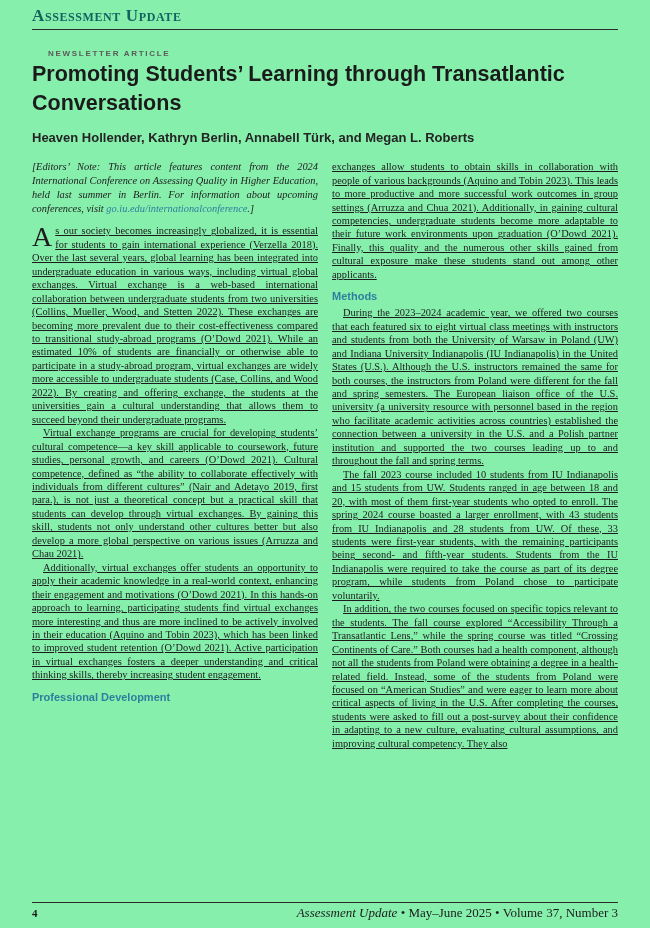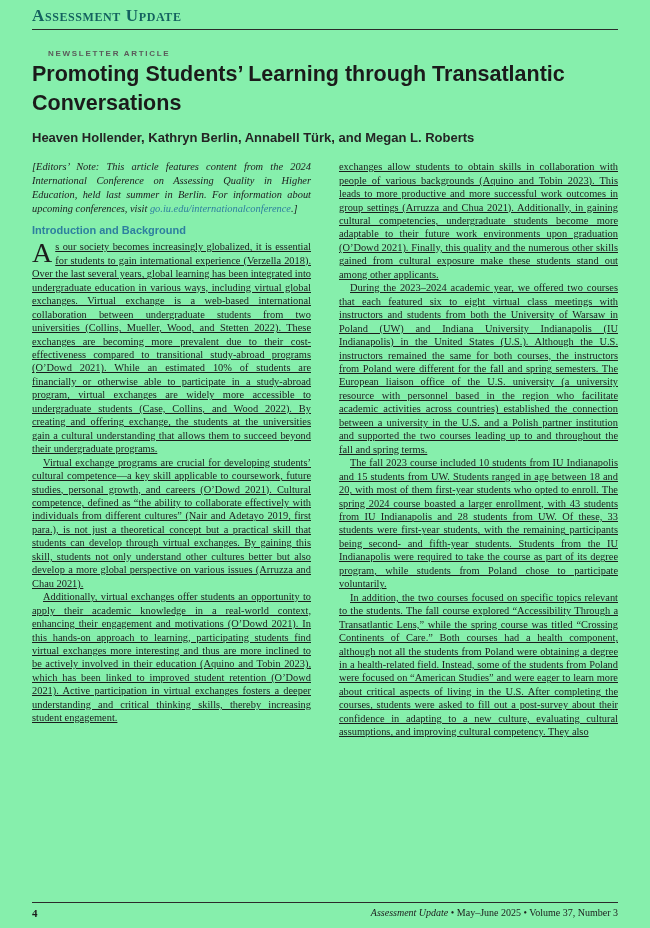--- a/index.html
+++ b/index.html
@@ -48,21 +48,21 @@
     max-width: 582px;
   }
   .authors {
     margin-top: 13px;
     font-family: "Liberation Sans", sans-serif;
     font-weight: bold;
     font-size: 13px;
     color: #242424;
   }
   
-  .columns { display: flex; gap: 28px; margin-top: 15px; }
+  .columns { display: flex; gap: 14px; margin-top: 15px; }
   .col { width: 286px; }
   .body-para {
     font-size: 10.4px;
     line-height: 13.45px;
     text-align: justify;
     hyphens: auto;
     -webkit-hyphens: auto;
     color: #1c1c1c;
     text-decoration: underline;
   }
@@ -91,21 +91,21 @@
     float: left;
     font-size: 28px;
     line-height: 23px;
     padding: 1px 3px 0 0;
   }
   
   .page-footer { position: absolute; left: 32px; right: 32px; bottom: 9px; }
   .footer-rule { border-top: 1.5px solid #2b2b2b; margin-bottom: 4px; }
   .footer-row { display: flex; justify-content: space-between; align-items: flex-start; }
   .page-number { font-size: 11px; font-weight: bold; color: #1c1c1c; }
-  .footer-right { text-align: left; font-size: 10px; line-height: 12.5px; color: #1c1c1c; }
+  .footer-right { text-align: left; font-size: 13px; line-height: 12.5px; color: #1c1c1c; }
   .journal-italic { font-style: italic; }
 </style>
 </head>
 <body>
 
 <div class="page">
 
   <header class="masthead">
     <div class="masthead-title">Assessment Update</div>
     <div class="masthead-rule"></div>
@@ -113,27 +113,28 @@
 
   <div class="kicker">NEWSLETTER ARTICLE</div>
 
   <h1 class="article-title">Promoting Students’ Learning through Transatlantic Conversations</h1>
 
   <div class="authors">Heaven Hollender, Kathryn Berlin, Annabell Türk, and Megan L. Roberts</div>
 
   <main class="columns">
     <div class="col">
         <p class="editors-note"><span>[Editors’ Note: This article features content from the 2024 International Conference on Assessing Quality in Higher Education, held last summer in Berlin. For information about upcoming conferences, visit </span><a class="note-link">go.iu.edu/internationalconference</a><span>.]</span></p>
-        <h2 class="section-heading">Introduction and Background</h2>
         <p class="body-para"><span class="dropcap">A</span>s our society becomes increasingly globalized, it is essential for students to gain international experience (Verzella 2018). Over the last several years, global learning has been integrated into undergraduate education in various ways, including virtual global exchanges. Virtual exchange is a web-based international collaboration between undergraduate students from two universities (Collins, Mueller, Wood, and Stetten 2022). These exchanges are becoming more prevalent due to their cost-effectiveness compared to transitional study-abroad programs (O’Dowd 2021). While an estimated 10% of students are financially or otherwise able to participate in a study-abroad program, virtual exchanges are widely more accessible to undergraduate students (Case, Collins, and Wood 2022). By creating and offering exchange, the students at the universities gain a cultural understanding that allows them to succeed beyond their undergraduate programs.</p>
         <p class="body-para indent">Virtual exchange programs are crucial for developing students’ cultural competence—a key skill applicable to coursework, future studies, personal growth, and careers (O’Dowd 2021). Cultural competence, defined as “the ability to collaborate effectively with individuals from different cultures” (Nair and Adetayo 2019, first para.), is not just a theoretical concept but a practical skill that students can develop through virtual exchanges. By gaining this skill, students not only understand other cultures better but also develop a more global perspective on various issues (Arruzza and Chau 2021).</p>
         <p class="body-para indent">Additionally, virtual exchanges offer students an opportunity to apply their academic knowledge in a real-world context, enhancing their engagement and motivations (O’Dowd 2021). In this hands-on approach to learning, participating students find virtual exchanges more interesting and thus are more inclined to be actively involved in their education (Aquino and Tobin 2023), which has been linked to improved student retention (O’Dowd 2021). Active participation in virtual exchanges fosters a deeper understanding and critical thinking skills, thereby increasing student engagement.</p>
+        <h2 class="section-heading">Professional Development</h2>
       </div>
     <div class="col">
         <p class="body-para">exchanges allow students to obtain skills in collaboration with people of various backgrounds (Aquino and Tobin 2023). This leads to more productive and more successful work outcomes in group settings (Arruzza and Chua 2021). Additionally, in gaining cultural competencies, undergraduate students become more adaptable to their future work environments upon graduation (O’Dowd 2021). Finally, this quality and the numerous other skills gained from cultural exposure make these students stand out among other applicants.</p>
+        <h2 class="section-heading">Methods</h2>
         <p class="body-para indent">During the 2023–2024 academic year, we offered two courses that each featured six to eight virtual class meetings with instructors and students from both the University of Warsaw in Poland (UW) and Indiana University Indianapolis (IU Indianapolis) in the United States (U.S.). Although the U.S. instructors remained the same for both courses, the instructors from Poland were different for the fall and spring semesters. The European liaison office of the U.S. university (a university resource with personnel based in the region who facilitate academic activities across countries) established the connection between a university in the U.S. and a Polish partner institution and supported the two courses leading up to and throughout the fall and spring terms.</p>
         <p class="body-para indent">The fall 2023 course included 10 students from IU Indianapolis and 15 students from UW. Students ranged in age between 18 and 20, with most of them first-year students who opted to enroll. The spring 2024 course boasted a larger enrollment, with 43 students from IU Indianapolis and 28 students from UW. Of these, 33 students were first-year students, with the remaining participants being second- and fifth-year students. Students from the IU Indianapolis were required to take the course as part of its degree program, while students from Poland chose to participate voluntarily.</p>
         <p class="body-para indent">In addition, the two courses focused on specific topics relevant to the students. The fall course explored “Accessibility Through a Transatlantic Lens,” while the spring course was titled “Crossing Continents of Care.” Both courses had a health component, although not all the students from Poland were obtaining a degree in a health-related field. Instead, some of the students from Poland were focused on “American Studies” and were eager to learn more about critical aspects of living in the U.S. After completing the courses, students were asked to fill out a post-survey about their confidence in adapting to a new culture, evaluating cultural assumptions, and improving cultural competency. They also</p>
       </div>
   </main>
 
   <footer class="page-footer">
     <div class="footer-rule"></div>
     <div class="footer-row">
       <div class="page-number">4</div>

